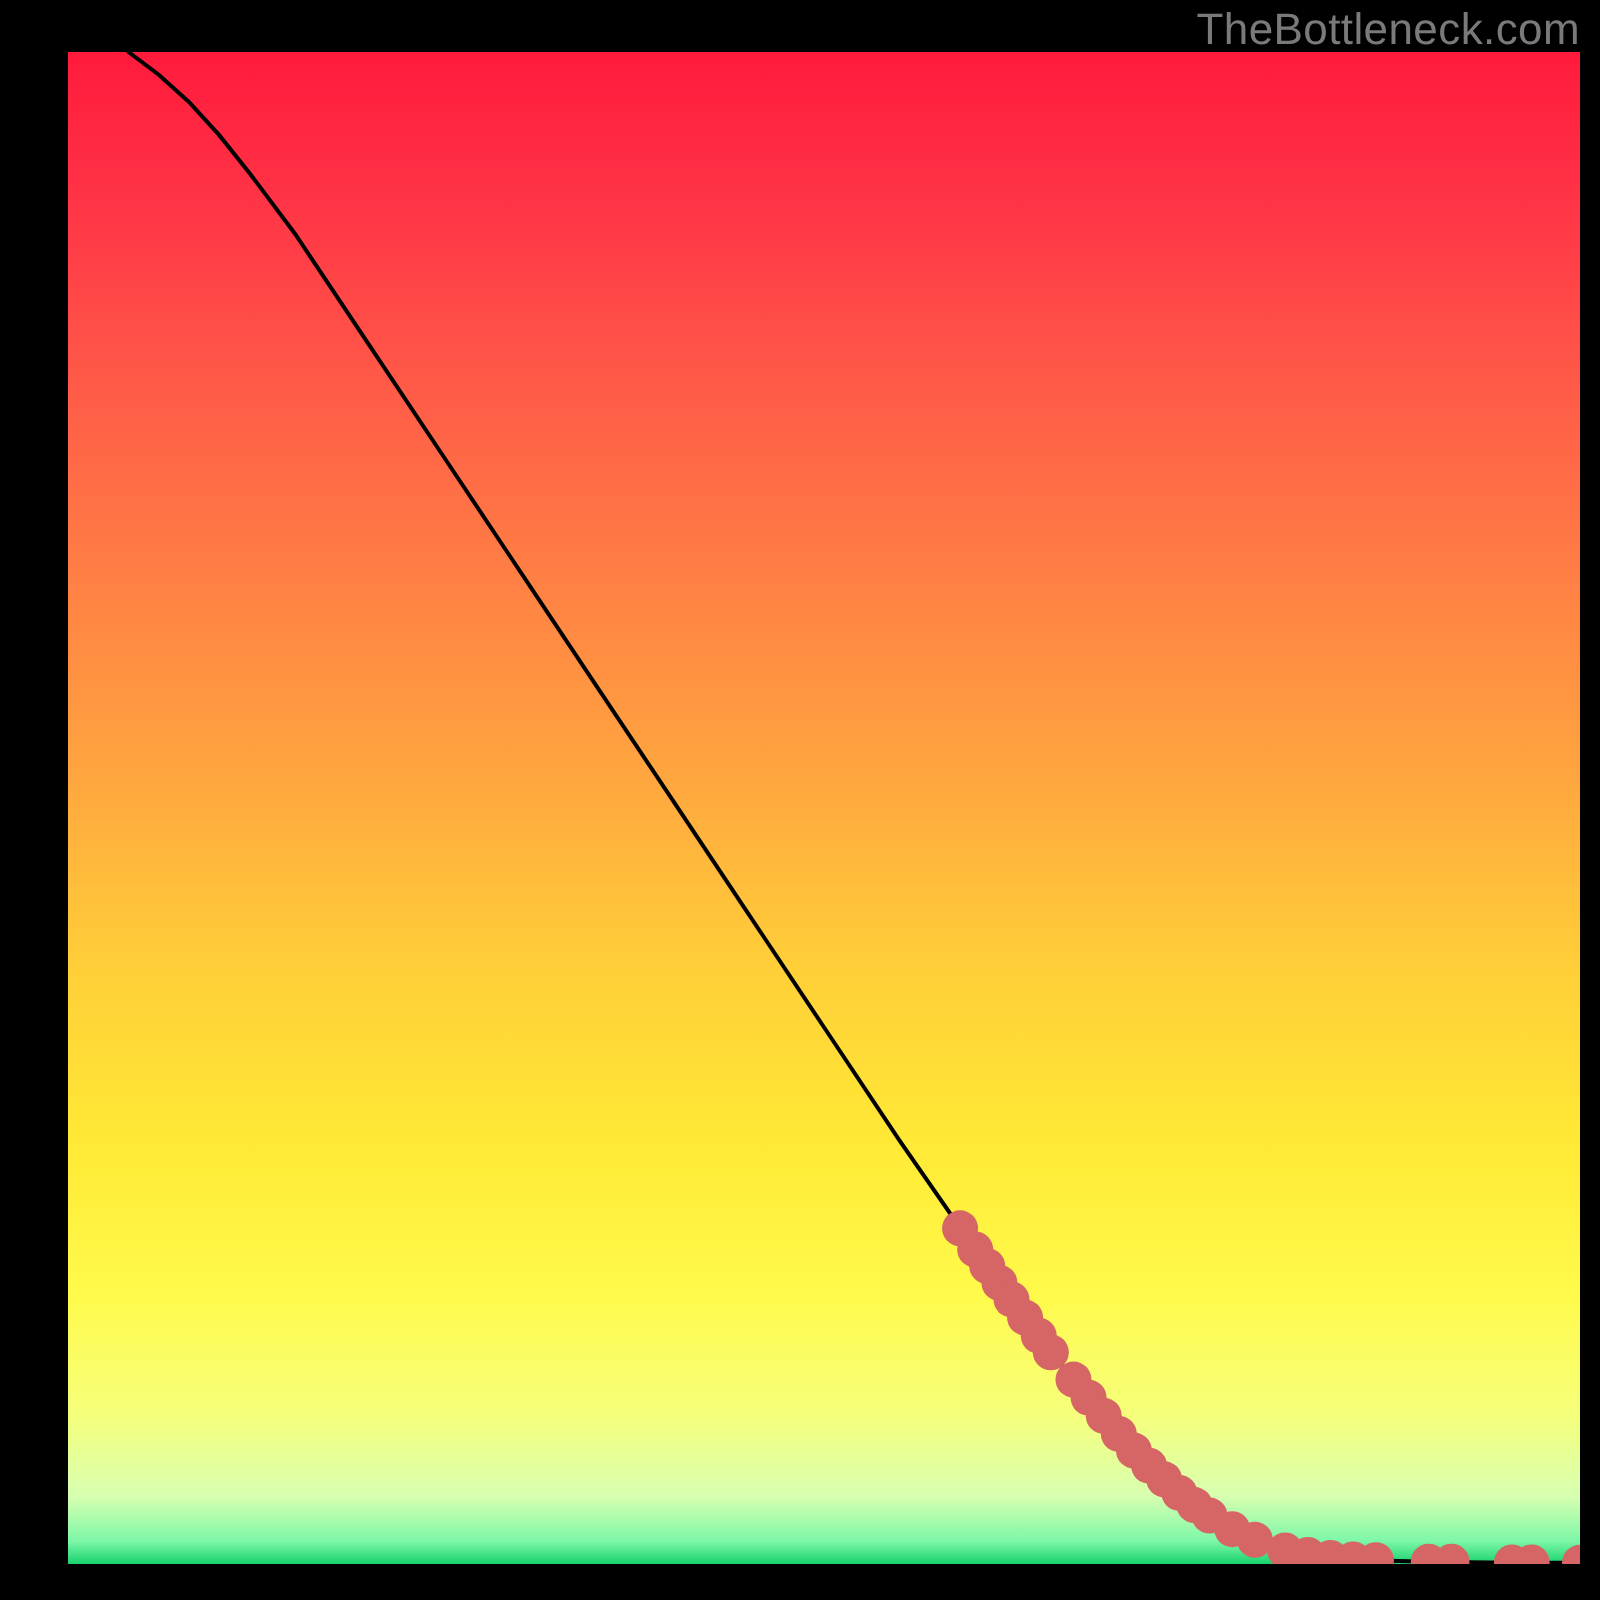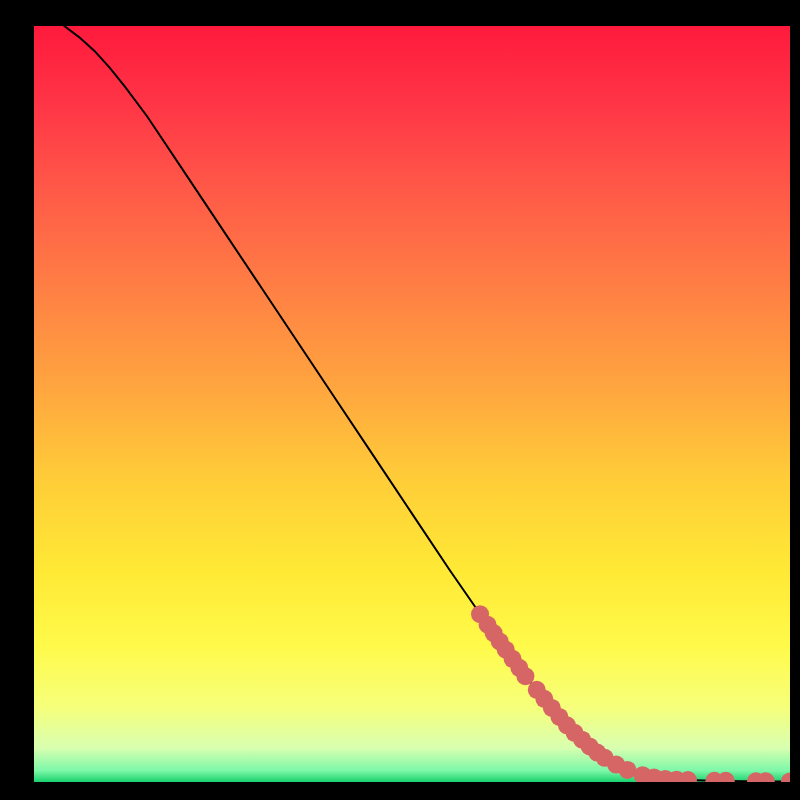--- a/index.html
+++ b/index.html
@@ -35,20 +35,21 @@
     height: 756px;
   }
   .plot svg {
     display: block;
   }
 </style>
 </head>
 <body>
 
 <div class="outer">
+  <div class="watermark">TheBottleneck.com</div>
   <div class="plot">
     <svg id="chart-svg" width="756" height="756" viewBox="0 0 756 756">
         <defs>
           <linearGradient id="bg-grad" x1="0" y1="0" x2="0" y2="1">
             <stop offset="0.00%" stop-color="#ff1a3c"></stop>
             <stop offset="10.00%" stop-color="#ff3446"></stop>
             <stop offset="22.00%" stop-color="#ff5a48"></stop>
             <stop offset="35.00%" stop-color="#ff8044"></stop>
             <stop offset="48.00%" stop-color="#ffa63f"></stop>
             <stop offset="60.00%" stop-color="#ffcd38"></stop>

